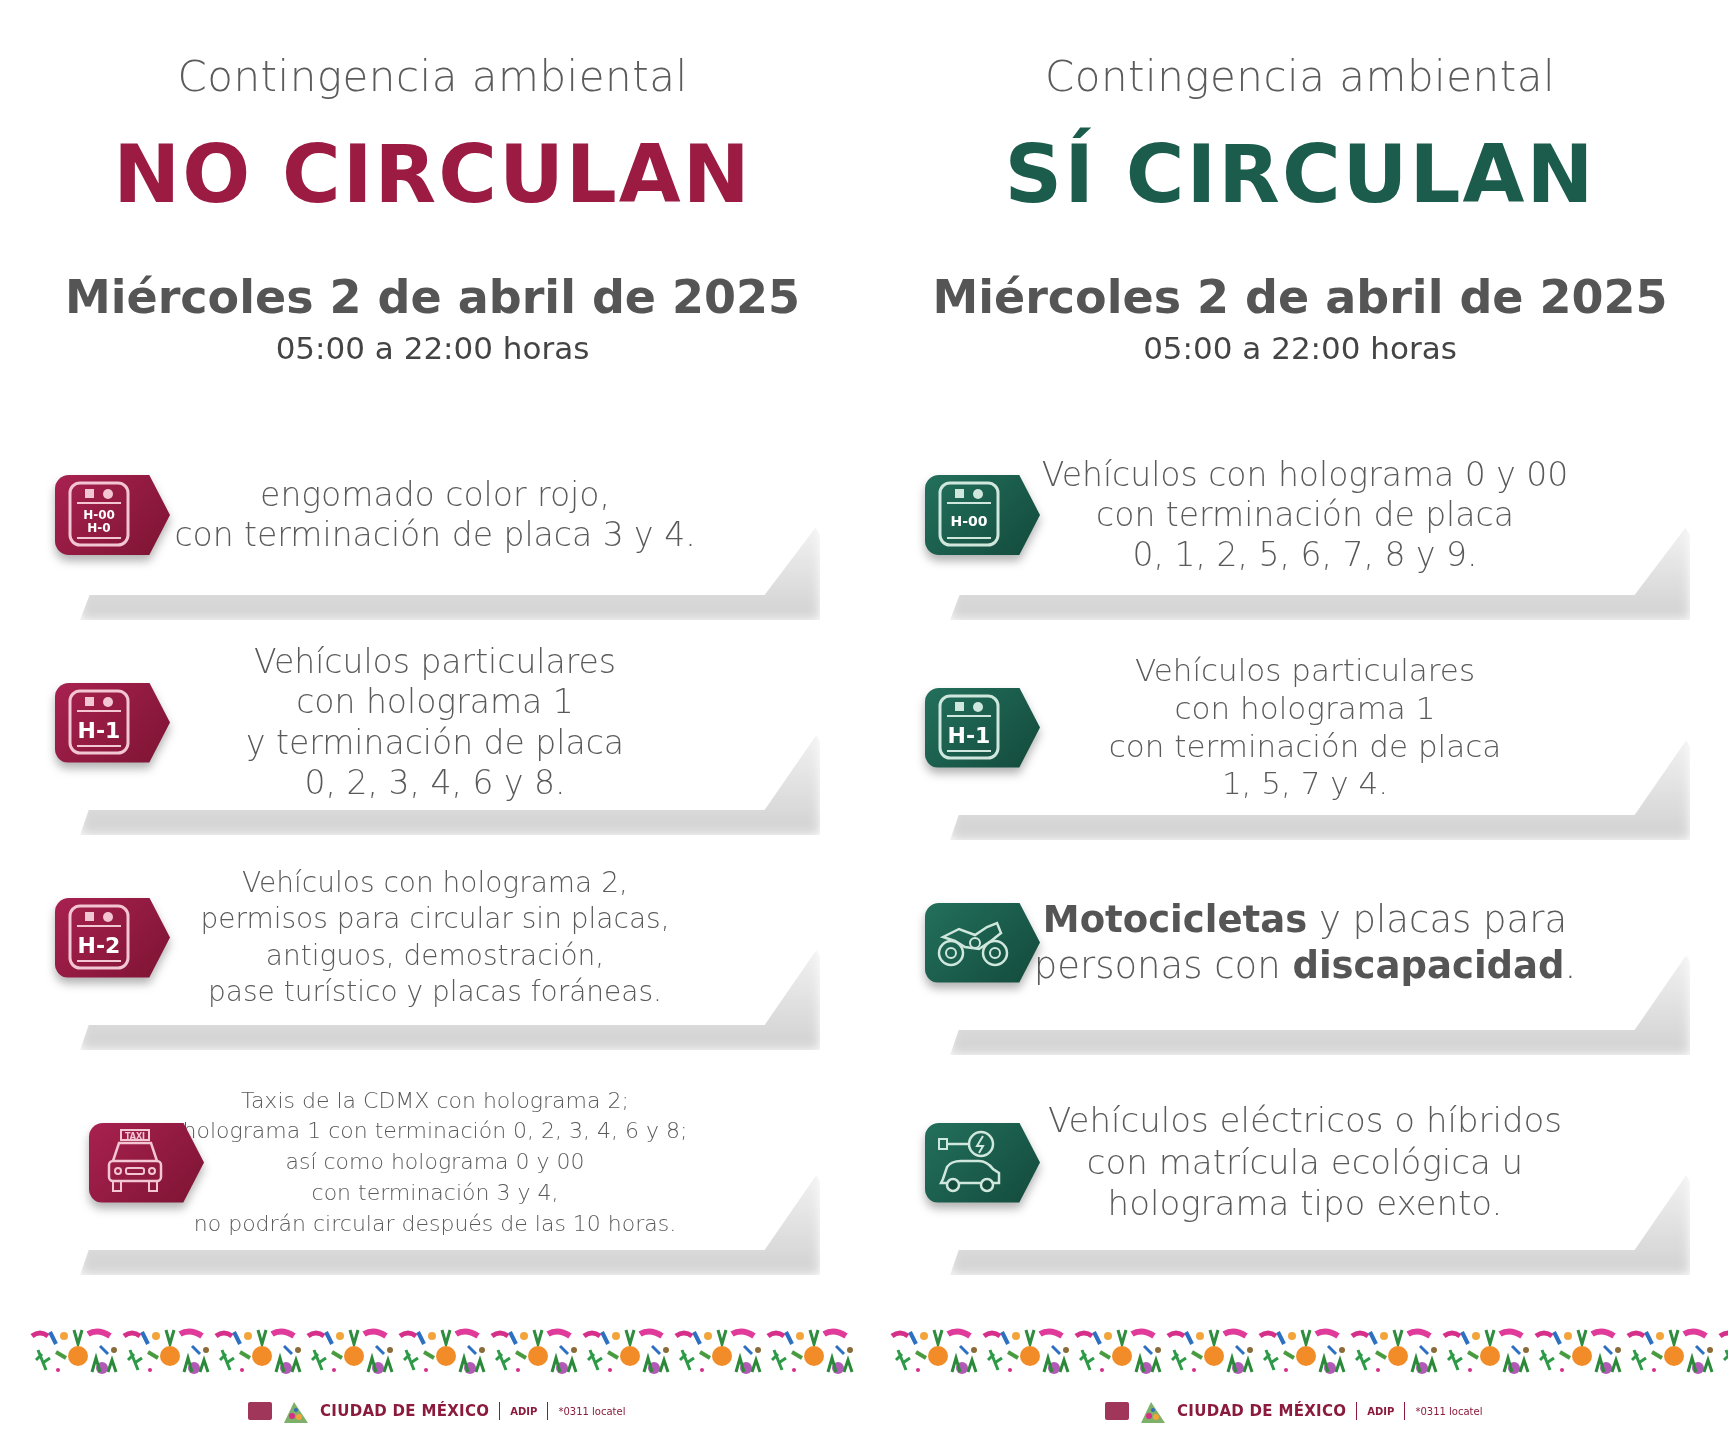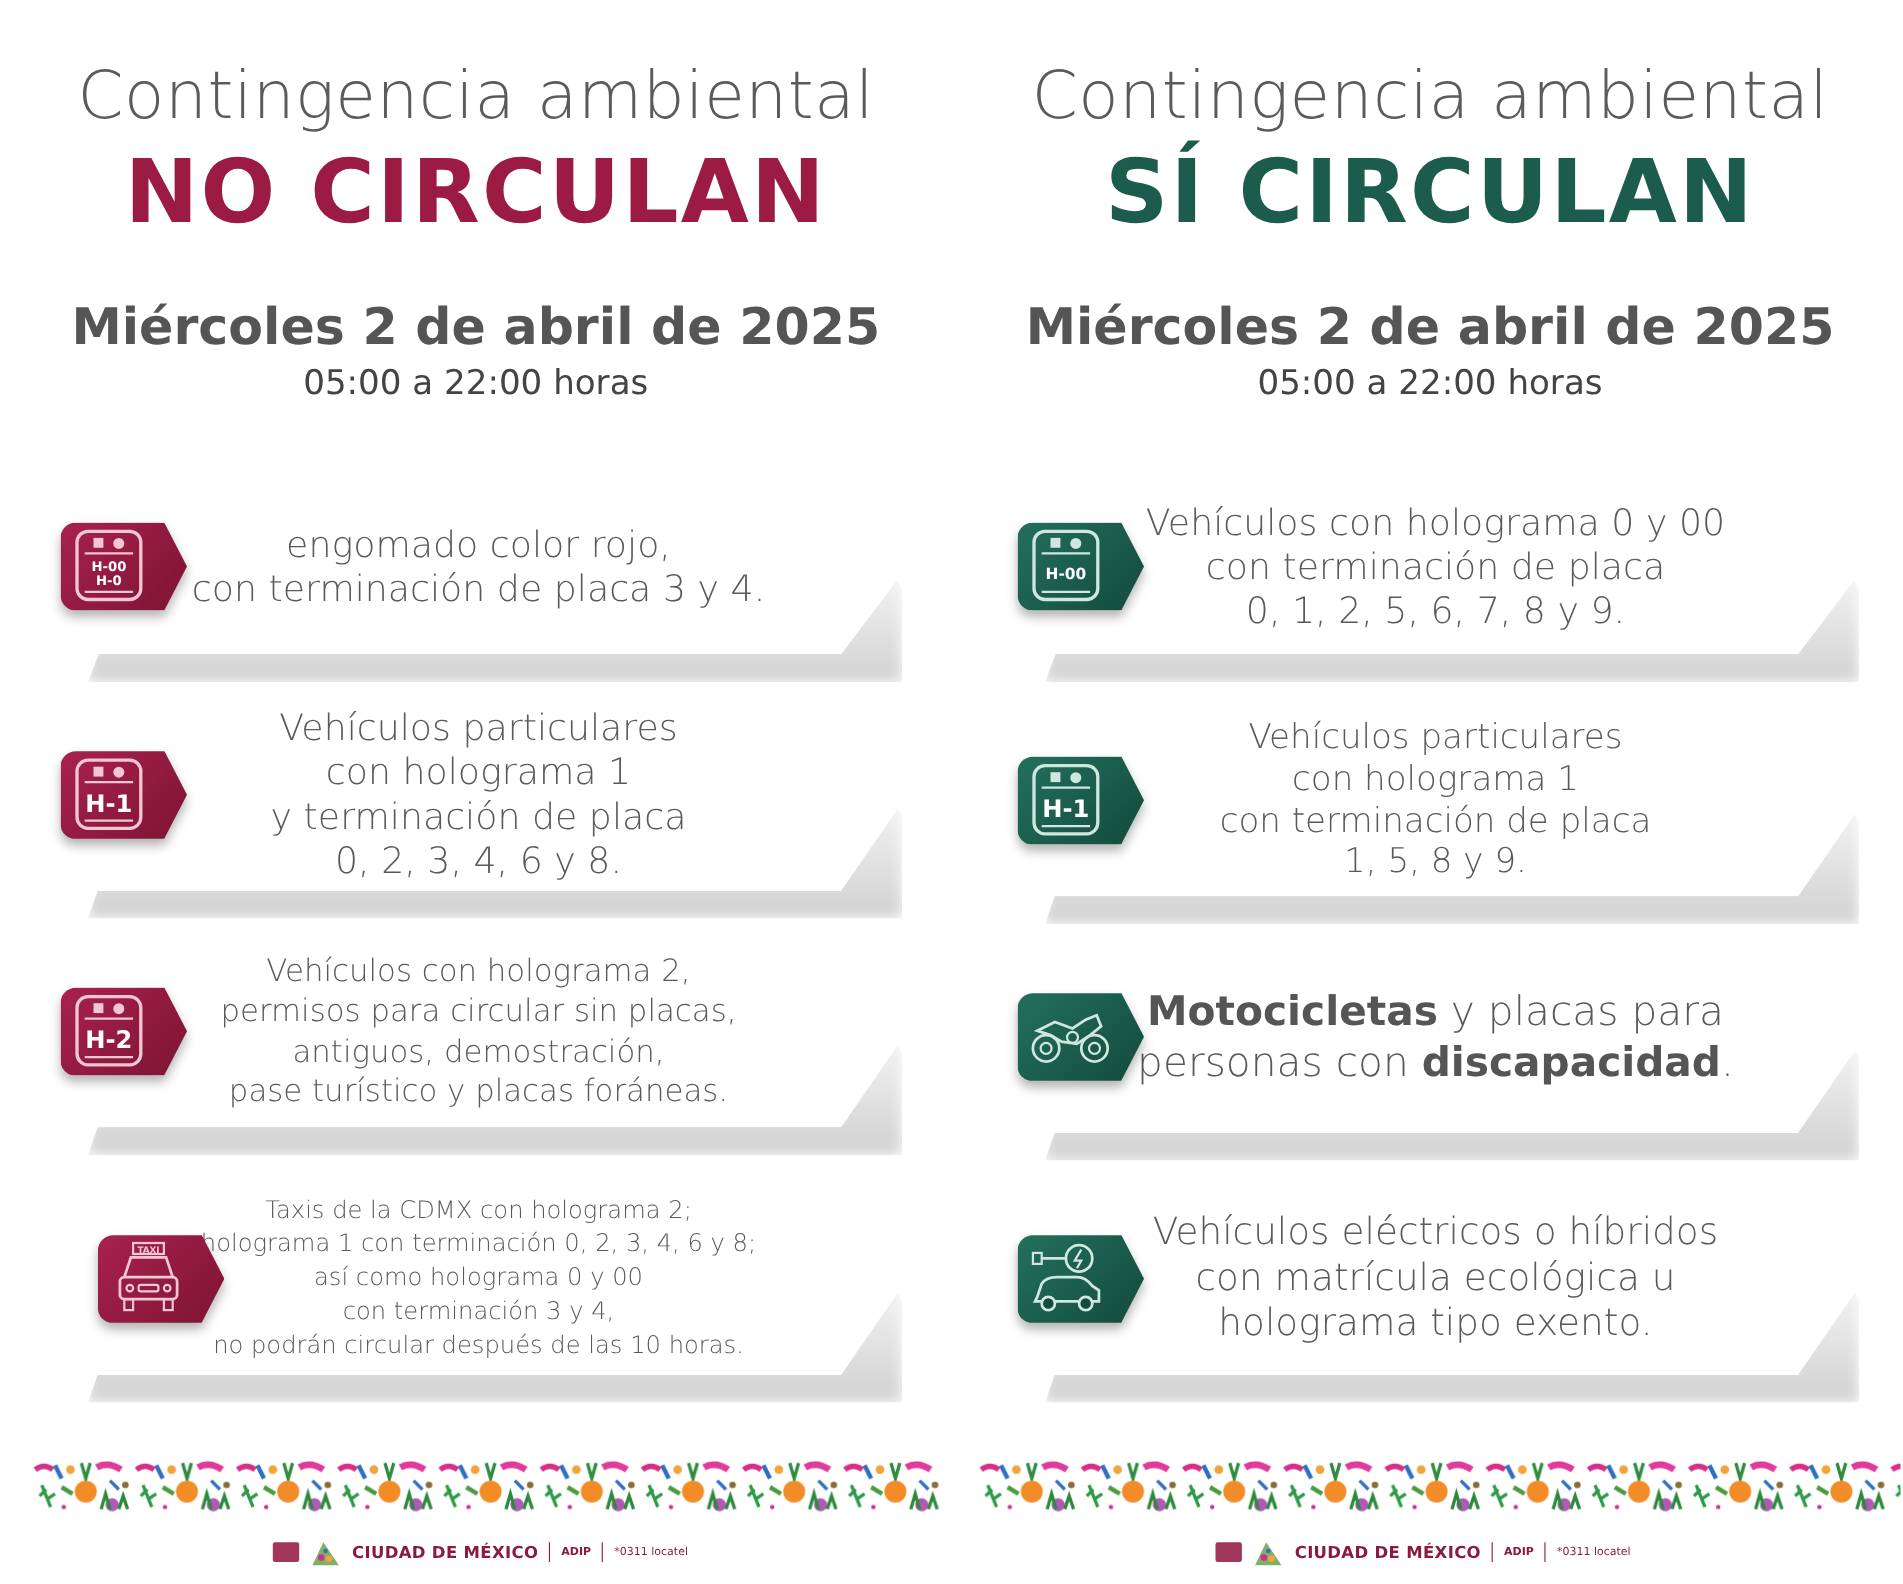--- a/index.html
+++ b/index.html
@@ -4,21 +4,21 @@
 <style>
   * { box-sizing: border-box; margin: 0; padding: 0; }
   html, body { width: 1730px; height: 1440px; background: #ffffff; overflow: hidden; }
   body { font-family: "DejaVu Sans", "Liberation Sans", sans-serif; color: #585858; position: relative; }
 
   .panel { position: absolute; top: 0; height: 1440px; }
   .panel.left { left: 0; width: 865px; }
   .panel.right { left: 870px; width: 860px; }
 
   .pre-title { position: absolute; top: 52px; left: 0; width: 100%; text-align: center;
-    font-size: 60px; font-weight: 300; color: #5b5b5b; letter-spacing: 0.5px; }
+    font-size: 42px; font-weight: 300; color: #5b5b5b; letter-spacing: 0.5px; }
   .main-title { position: absolute; top: 128px; left: 0; width: 100%; text-align: center;
     font-size: 80px; font-weight: 700; letter-spacing: 2px; }
   .date { position: absolute; top: 270px; left: 0; width: 100%; text-align: center;
     font-size: 46px; font-weight: 700; color: #555; }
   .hours { position: absolute; top: 330px; left: 0; width: 100%; text-align: center;
     font-size: 31px; color: #444; }
 
   .card { position: absolute; height: 160px; }
   .card .shadow {
     position: absolute; left: 80px; top: 30px; width: 740px; height: 155px;
@@ -224,21 +224,21 @@
     </div>
   </div>
 
   <div class="card" style="left:0; top:640px; width:860px; height:175px;">
     <div class="shadow" style="height:170px;"></div>
     <div class="body" style="height:175px;"></div>
     <div class="text" style="font-size:31px; height:175px;">
       <span>Vehículos particulares</span>
       <span>con holograma 1</span>
       <span>con terminación de placa</span>
-      <span>1, 5, 8 y 9.</span>
+      <span>1, 5, 7 y 4.</span>
     </div>
     <div class="badge-wrap">
       <div class="badge-shape" style="background:linear-gradient(135deg,#23705c,#134a3c);">
         <svg width="68" height="68" viewBox="0 0 68 68">
           <rect x="3" y="2" width="58" height="62" rx="10" fill="none" stroke="#cfe7dc" stroke-width="3"></rect>
           <rect x="18" y="8" width="9" height="9" fill="#cfe7dc"></rect>
           <circle cx="41" cy="13" r="5" fill="#cfe7dc"></circle>
           <line x1="10" y1="22" x2="54" y2="22" stroke="#cfe7dc" stroke-width="2"></line>
           <text x="32" y="49" text-anchor="middle" font-family="DejaVu Sans, sans-serif" font-weight="700" font-size="22" fill="#fff">H-1</text>
           <line x1="10" y1="57" x2="54" y2="57" stroke="#cfe7dc" stroke-width="2"></line>

